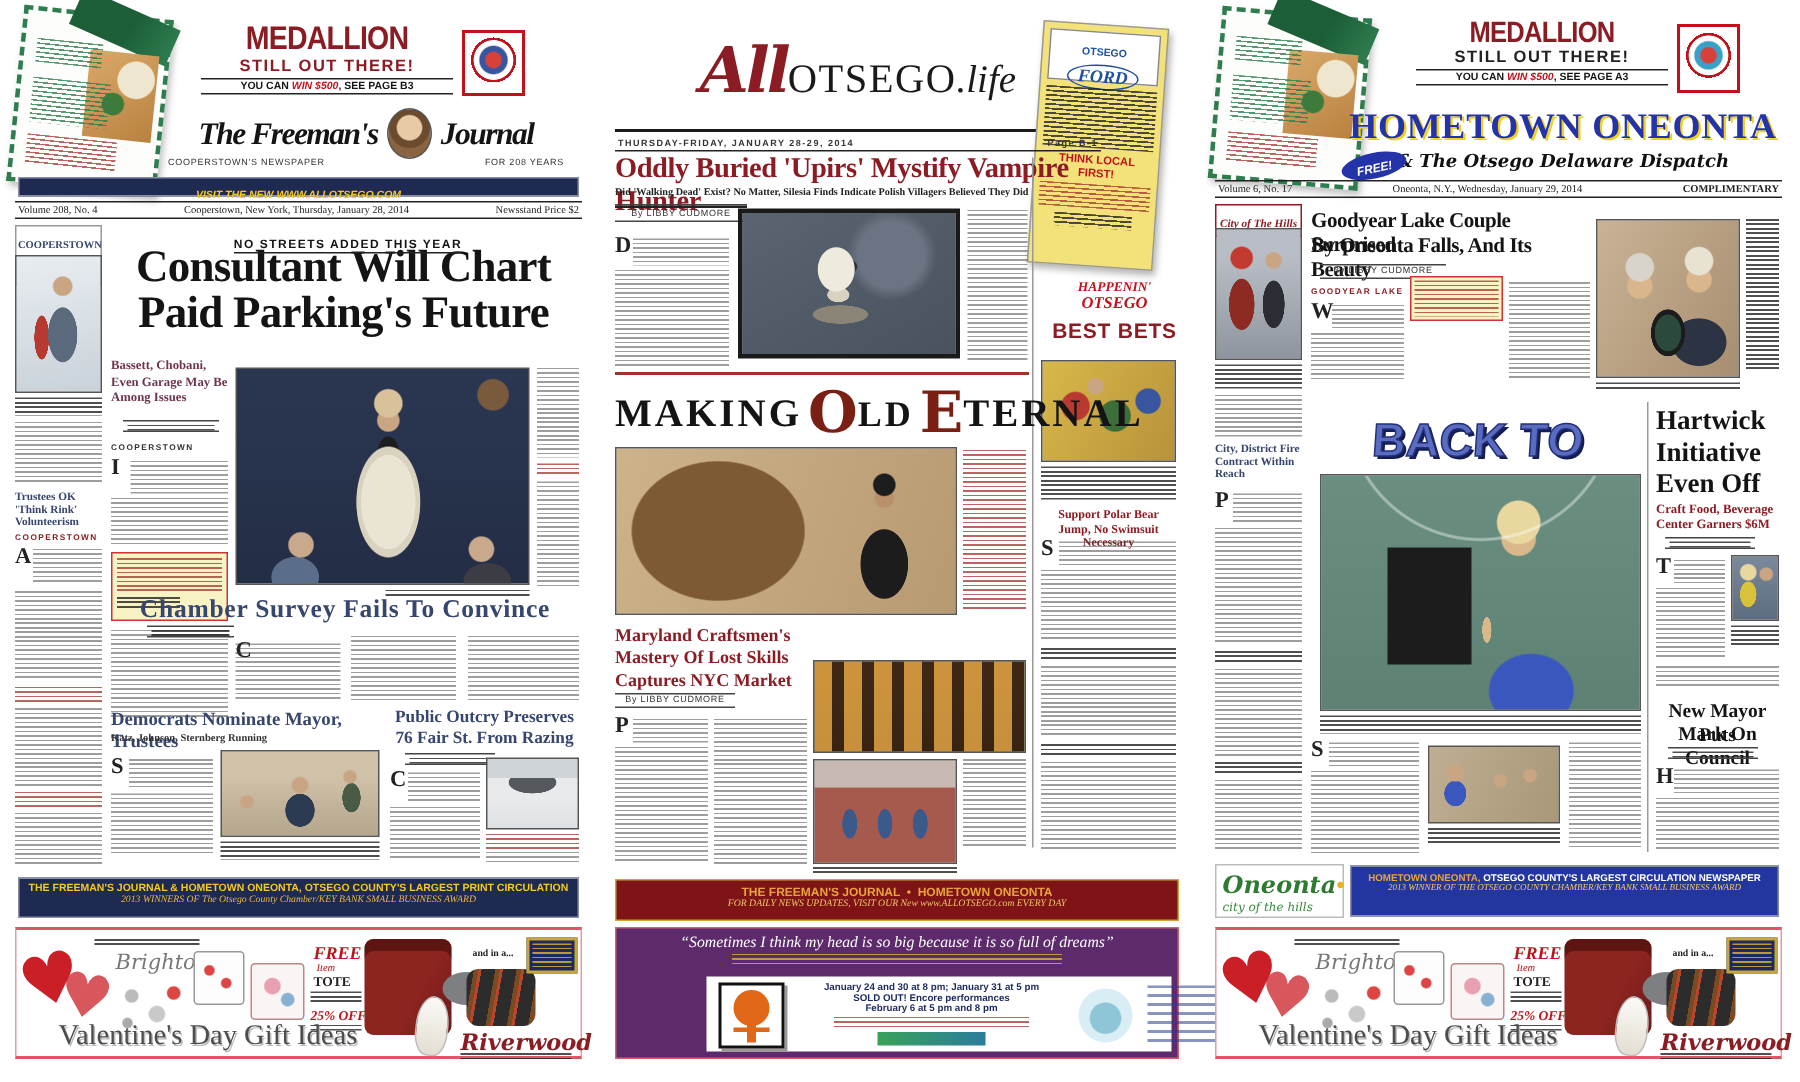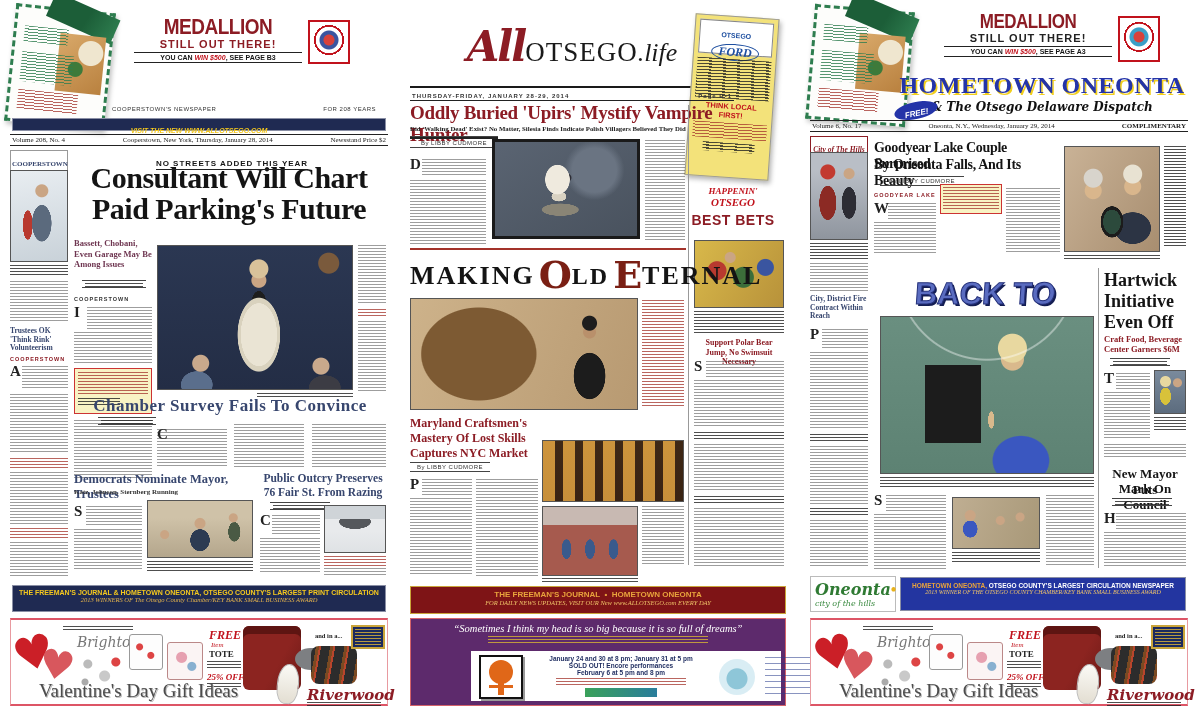--- a/index.html
+++ b/index.html
@@ -45,20 +45,25 @@
     <div class="kick mar" style="font-size:19px;letter-spacing:-.5px;transform:scaleY(1.15)">MEDALLION</div>
     <div class="kick mar" style="font-size:11px">STILL OUT THERE!</div>
     <div style="border-top:1.5px solid #222;border-bottom:1.5px solid #222;padding:1px 0;margin-top:2px;font-family:'Liberation Sans',sans-serif;font-size:7px;font-weight:bold">
       <span>YOU CAN</span>
       <span class="red" style="font-style:italic">WIN $500</span><span>, SEE PAGE B3</span>
     </div>
   </div>
 
   <div class="abs" style="left:306px;top:20px;width:42px;height:44px;border:2px solid #c1121c;background:radial-gradient(circle at 50% 45%,#d8413a 0 5px,#3a55a0 6px 9px,#fff 10px 13px,#c1121c 13.5px 15px,#fff 15px)"></div>
 
+  <div class="abs" style="left:100px;top:72px;width:284px;display:flex;align-items:center;justify-content:center;gap:6px">
+    <span class="hl" style="font-size:21px;letter-spacing:-1px;font-style:italic">The Freeman's</span>
+    <span class="abs" style="position:static;display:inline-block;width:30px;height:34px;border-radius:50%;background:radial-gradient(circle at 50% 38%,#e8cba6 0 8px,#6b4a2e 9px 13px,#8a6340 14px);border:1px solid #555"></span>
+    <span class="hl" style="font-size:21px;letter-spacing:-1px;font-style:italic">Journal</span>
+  </div>
   <div class="abs" style="left:110px;top:106px;width:264px;display:flex;justify-content:space-between;font-size:6px;letter-spacing:.5px;color:#333;font-family:'Liberation Sans',sans-serif">
     <span>COOPERSTOWN'S NEWSPAPER</span>
     <span>FOR 208 YEARS</span>
   </div>
 
   <div class="abs banner-navy ctr" style="left:10px;top:118px;width:374px;height:13px">
     <span class="bantx1" style="font-size:7px;font-style:italic;line-height:12px">VISIT THE NEW WWW.ALLOTSEGO.COM</span>
   </div>
 
   <div class="abs" style="left:8px;top:134px;width:378px;border-top:1px solid #222;border-bottom:1.5px solid #222;display:flex;justify-content:space-between;padding:1px 2px">
@@ -226,21 +231,21 @@
     radial-gradient(ellipse 12px 8px at 45% 58%,#d9d2c2 0 60%,transparent 63%),
     radial-gradient(ellipse 30px 10px at 46% 72%,#8a8576 0 60%,transparent 63%),
     radial-gradient(circle at 70% 30%,#6a7482 0 22px,transparent 30px),
     linear-gradient(150deg,#5a6472,#49525e)"></div>
   <div class="abs gk" style="left:243px;top:140px;width:40px;height:100px"></div>
   <div class="abs gkb" style="left:243px;top:244px;width:40px;height:0px"></div>
   <div class="abs gk" style="left:8px;top:247px;width:76px;height:0px"></div>
   <div class="abs" style="left:8px;top:248px;width:276px;height:2px;background:#a3322a"></div>
 
   <div class="abs" style="left:286px;top:105px;width:1px;height:460px;background:#999"></div>
-  <div class="abs ctr" style="left:286px;top:186px;width:90px">
+  <div class="abs ctr" style="left:296px;top:186px;width:90px">
     <div class="red" style="font-size:9px;font-weight:bold;font-style:italic">HAPPENIN'</div>
     <div class="red" style="font-size:11px;font-weight:bold;font-style:italic">OTSEGO</div>
     <div class="mar" style="font-size:14px;font-weight:bold;margin-top:4px;letter-spacing:.5px;font-family:'Liberation Sans',sans-serif">BEST BETS</div>
   </div>
   <div class="abs photo" style="left:292px;top:240px;width:90px;height:68px;background:
     radial-gradient(circle at 25% 45%,#b8392f 0 9px,transparent 10px),
     radial-gradient(circle at 55% 55%,#3c6e3a 0 10px,transparent 11px),
     radial-gradient(circle at 80% 40%,#3a55a0 0 8px,transparent 9px),
     radial-gradient(circle at 40% 25%,#caa584 0 5px,transparent 6px),
     linear-gradient(120deg,#d8b84a,#b8923a)"></div>

